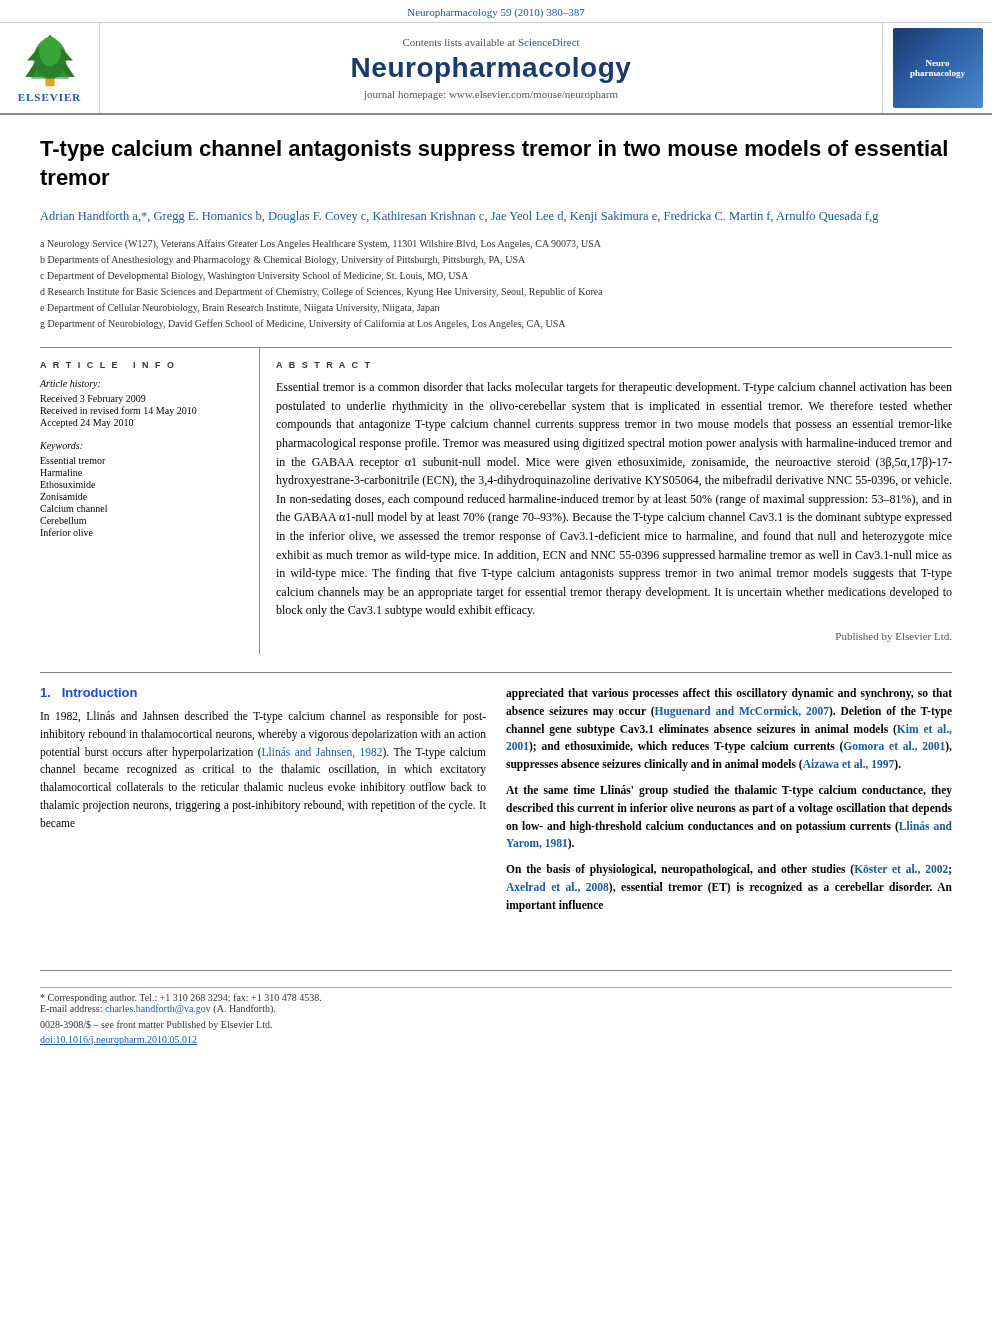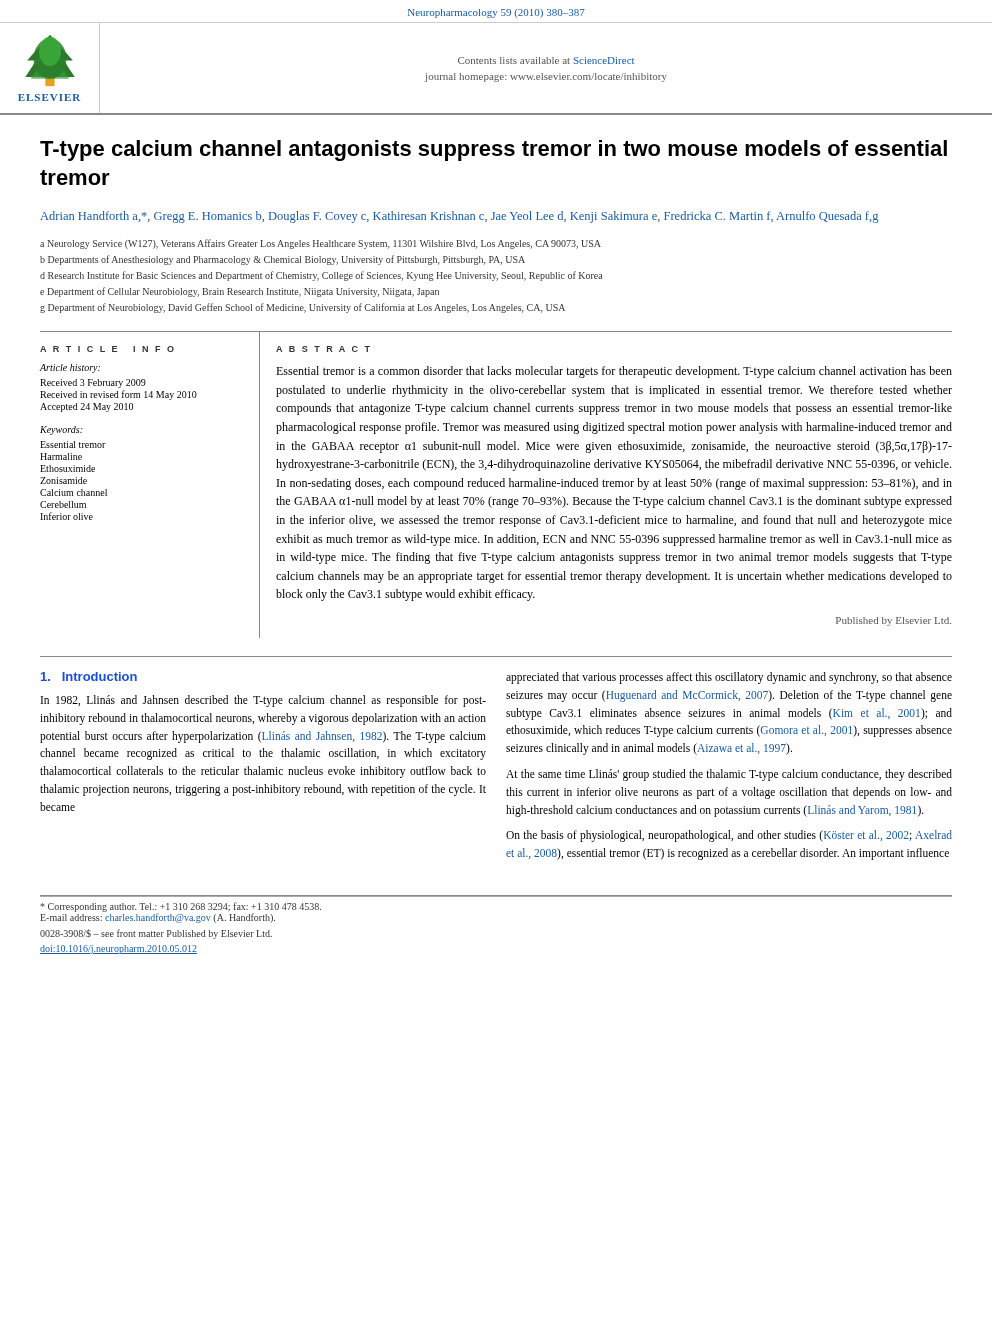--- a/index.html
+++ b/index.html
@@ -199,20 +199,21 @@
     .two-col-layout {
       display: flex;
       gap: 20px;
       margin-top: 12px;
     }
     .left-col {
       flex: 1;
     }
     .right-col {
       flex: 1;
+      font-weight: bold;
     }
     .section-number-title {
       font-size: 13px;
       font-weight: bold;
       color: #1d4ed8;
       margin-bottom: 8px;
       font-family: Arial, sans-serif;
     }
     .body-text {
       font-size: 11.5px;
@@ -220,23 +221,23 @@
       text-align: justify;
       color: #000;
       margin-bottom: 8px;
     }
     .inline-link {
       color: #1a5aa0;
       text-decoration: none;
     }
     
     .article-footer {
-      margin-top: 24px;
+      margin-top: 47px;
       border-top: 1px solid #888;
-      padding-top: 0;
+      padding-top: 16px;
       font-size: 10px;
       color: #333;
     }
     .footer-note {
       font-size: 10px;
       color: #333;
       line-height: 1.5;
       margin-bottom: 2px;
     }
     .footer-doi {
@@ -275,35 +276,42 @@
           <ellipse cx="35" cy="20" rx="12" ry="16" fill="#3aaa3a" opacity="0.9"></ellipse>
         </svg>
         <div class="elsevier-text">ELSEVIER</div>
       </div>
     </div>
     <div class="header-center">
       <div class="sciencedirect-line">
         <span>Contents lists available at</span>
         <a class="sciencedirect-link" href="#">ScienceDirect</a>
       </div>
-      <div class="journal-homepage">journal homepage: www.elsevier.com/locate/inhibitory</div>
+      <div class="journal-title-big">Neuropharmacology</div>
+      <div class="journal-homepage">journal homepage: www.elsevier.com/mouse/neuropharm</div>
+    </div>
+    <div class="header-right">
+      <div class="journal-cover">
+        <span>Neuro pharmacology</span>
+      </div>
     </div>
   </div>
 
   <div class="article-content">
 
     <div class="article-title">T-type calcium channel antagonists suppress tremor in two mouse models of essential tremor</div>
 
     <div class="authors-line">
       <span>Adrian Handforth a,*, Gregg E. Homanics b, Douglas F. Covey c, Kathiresan Krishnan c, Jae Yeol Lee d, Kenji Sakimura e, Fredricka C. Martin f, Arnulfo Quesada f,g</span>
     </div>
 
     <div class="affiliations">
       <div class="affil-item">a Neurology Service (W127), Veterans Affairs Greater Los Angeles Healthcare System, 11301 Wilshire Blvd, Los Angeles, CA 90073, USA</div>
       <div class="affil-item">b Departments of Anesthesiology and Pharmacology &amp; Chemical Biology, University of Pittsburgh, Pittsburgh, PA, USA</div>
+      <div class="affil-item">c Department of Developmental Biology, Washington University School of Medicine, St. Louis, MO, USA</div>
       <div class="affil-item">d Research Institute for Basic Sciences and Department of Chemistry, College of Sciences, Kyung Hee University, Seoul, Republic of Korea</div>
       <div class="affil-item">e Department of Cellular Neurobiology, Brain Research Institute, Niigata University, Niigata, Japan</div>
       <div class="affil-item">g Department of Neurobiology, David Geffen School of Medicine, University of California at Los Angeles, Los Angeles, CA, USA</div>
     </div>
 
     <div class="info-abstract-row">
 
       <div class="article-info-col">
         <div class="section-label">A R T I C L E &nbsp; I N F O</div>
         <div class="article-history-label">Article history:</div>

